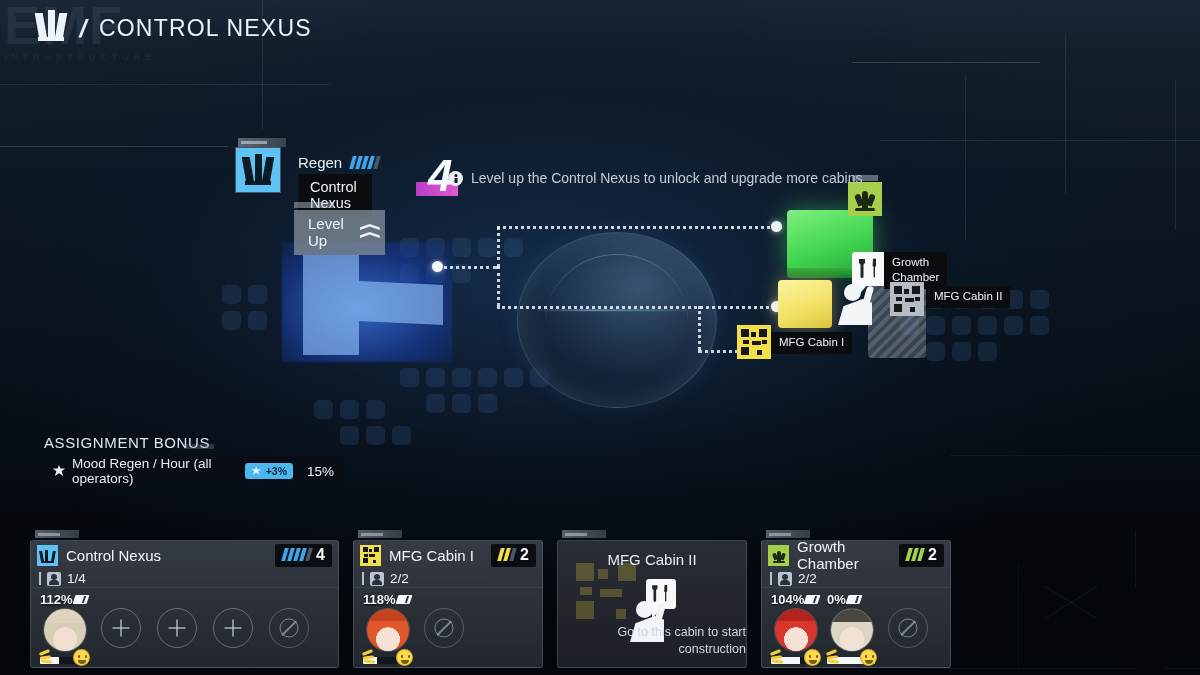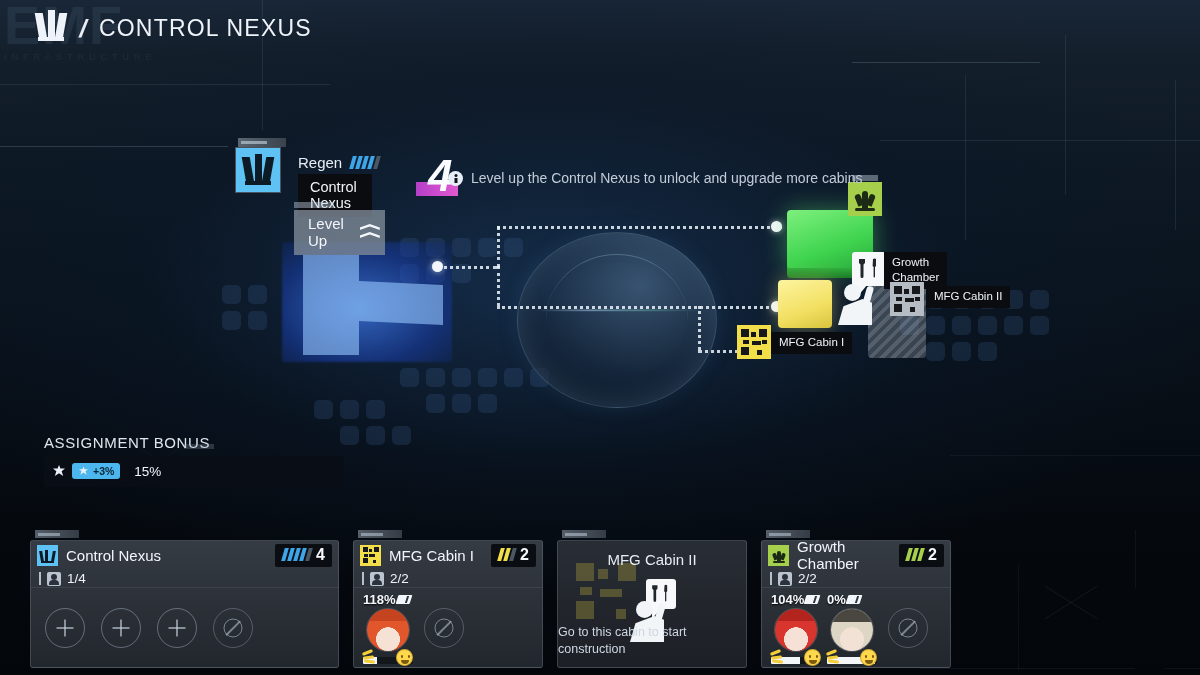--- a/index.html
+++ b/index.html
@@ -355,21 +355,21 @@
     content:''; position:absolute; left:50%; top:50%; width:20px;height:1.5px;
     background: rgba(180,192,205,0.6); transform: translate(-50%,-50%) rotate(-45deg);
   }
 
   
   .card.constr { background: linear-gradient(180deg, rgba(44,49,56,0.92), rgba(30,34,40,0.94)); }
   .constr-title { position:absolute; left:0; right:0; top: 10px; text-align:center;
     color:#e6ecf3; font-size: 15px; }
   .constr-ghost { position:absolute; left: 18px; top: 22px; width: 60px; height: 56px; opacity: 0.30; }
   .constr-ghost i { position:absolute; background:#c9b93f; }
-  .constr-msg { position:absolute; left:0; right:0; bottom: 10px; text-align:left;
+  .constr-msg { position:absolute; left:0; right:0; bottom: 10px; text-align:right;
     color:#ced6e0; font-size: 12.5px; line-height: 1.32; }
 </style>
 </head>
 <body>
 
 <div id="app">
 
   <div class="bg-grid">
     <div class="gl h" style="left:0;top:84px;width:330px;"></div>
     <div class="gl h bright" style="left:852px;top:62px;width:188px;"></div>
@@ -576,20 +576,21 @@
     <span class="hint-text">Level up the Control Nexus to unlock and upgrade more cabins</span>
   </div>
 
   <div class="bonus-wrap">
     <div class="bonus-title">ASSIGNMENT BONUS</div>
     <div class="bonus-body">
 
 
       <div class="brow">
         <span class="bicon up"></span>
+        <span class="bname">Mood Regen / Hour (all operators)</span>
         <span class="buff-chip">
           <span class="bicon up" style="width:11px;height:11px;"></span>
           <span>+3%</span>
         </span>
         <span class="bval" style="margin-left:0;">15%</span>
       </div>
 
 
     </div>
   </div>
@@ -620,20 +621,39 @@
           </span>
           <span class="lvl-num">4</span>
         </span>
       </div>
       <div class="occ-row">
         <span class="occ-bar"></span>
         <span class="occ-icon"></span>
         <span class="occ-text">1/4</span>
       </div>
       <div class="slots">
+        <div class="slot">
+          <span class="pct">
+            <span class="t">112%</span>
+              <span class="dia"></span>
+          </span>
+          <div class="avatar">
+            <div class="face" style="background:radial-gradient(circle at 50% 72%, #f2dfd2 0 32%, #d8cdb6 33% 100%);"></div>
+            <div class="face" style="background:linear-gradient(180deg,#ded3bd 0 34%, transparent 34%);"></div>
+          </div>
+          <span class="wing">
+              <i></i>
+              <i></i>
+              <i></i>
+            </span>
+          <span class="mood"></span>
+          <span class="mbar">
+              <i style="width:38%"></i>
+            </span>
+        </div>
         <div class="slot">
             <div class="empty-slot"></div>
           </div>
         <div class="slot">
             <div class="empty-slot"></div>
           </div>
         <div class="slot">
             <div class="empty-slot"></div>
           </div>
         <div class="slot">

